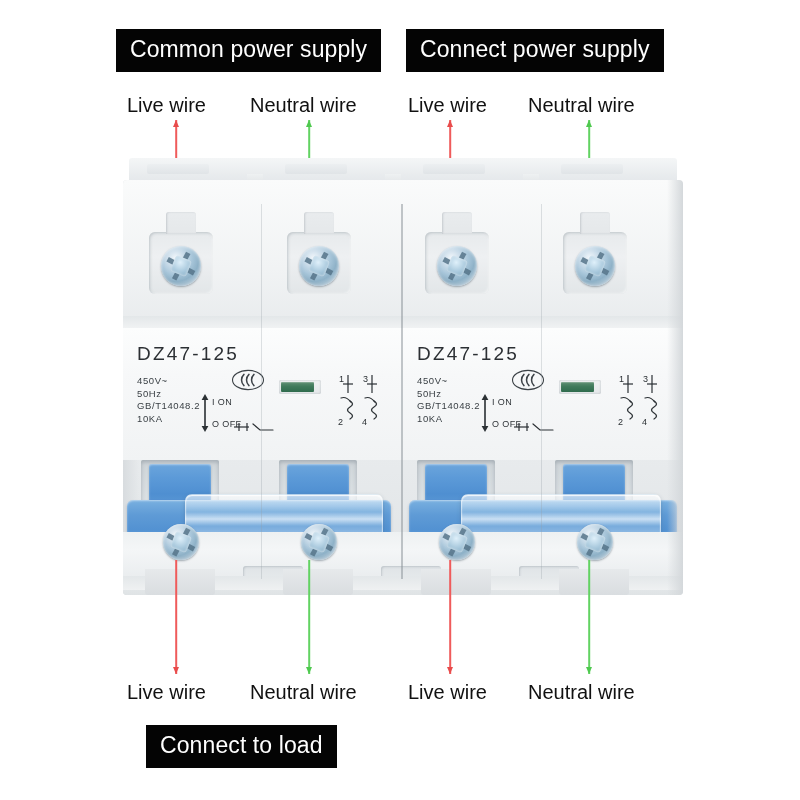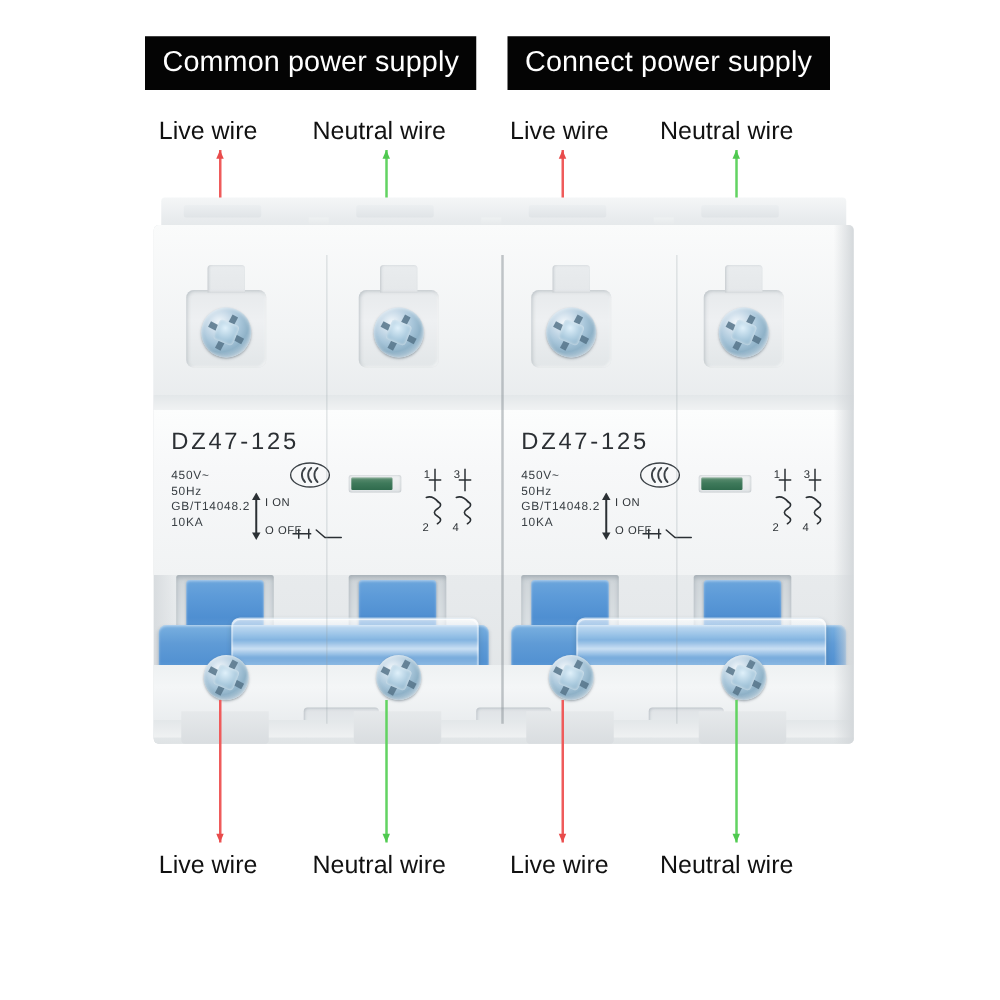--- a/index.html
+++ b/index.html
@@ -543,14 +543,15 @@
   <div class="arrow green down" style="left:585px;top:560px;width:8px;height:114px;">
     <div class="shaft"></div>
       <div class="head"></div>
     </div>
 
   <div class="wirelabel" style="left:127px;top:682px;">Live wire</div>
   <div class="wirelabel" style="left:250px;top:682px;">Neutral wire</div>
   <div class="wirelabel" style="left:408px;top:682px;">Live wire</div>
   <div class="wirelabel" style="left:528px;top:682px;">Neutral wire</div>
 
+  <div class="tagbox" style="left:146px;top:725px;">Connect to load</div>
 
 </div>
 
 </body></html>

